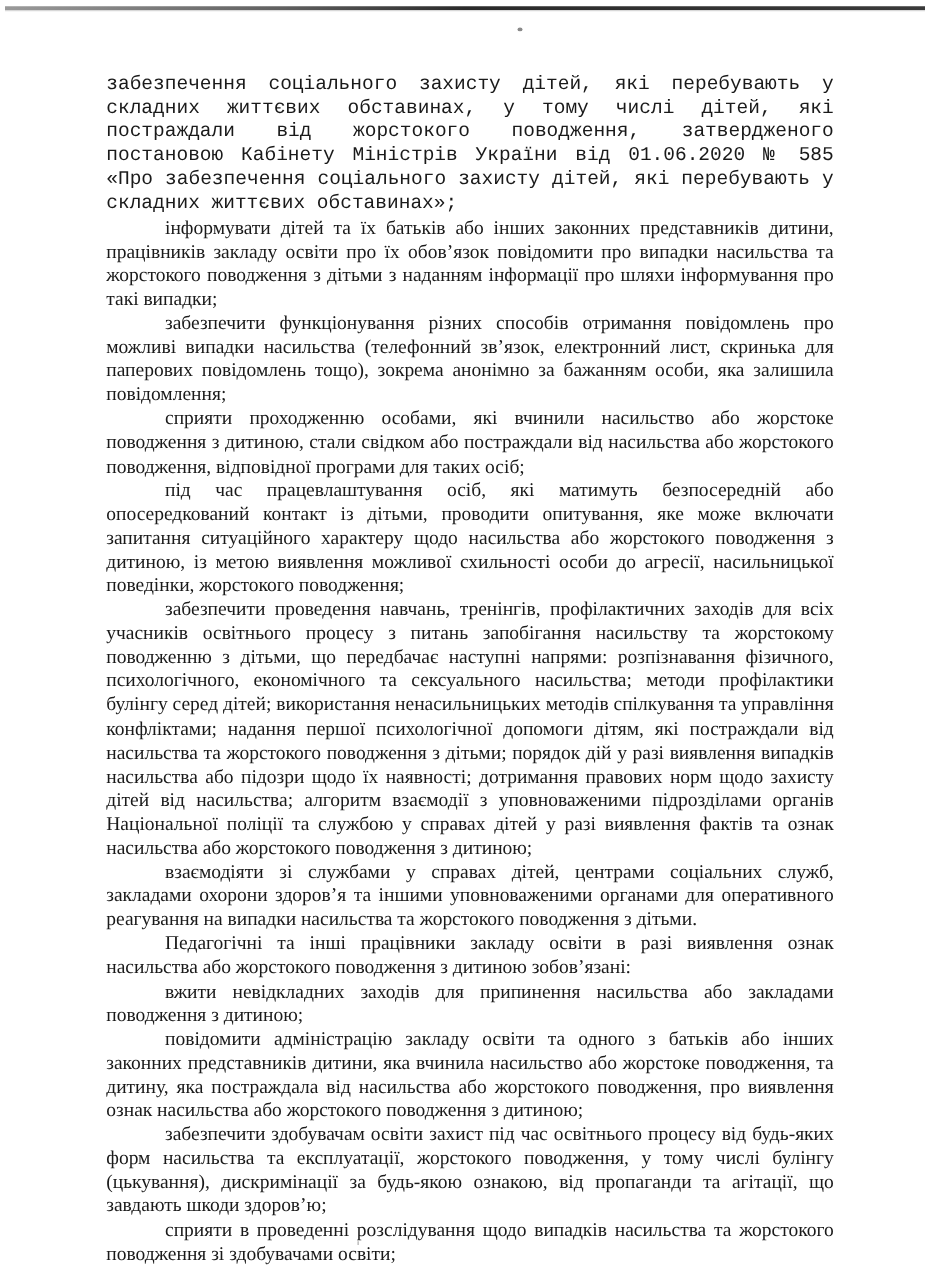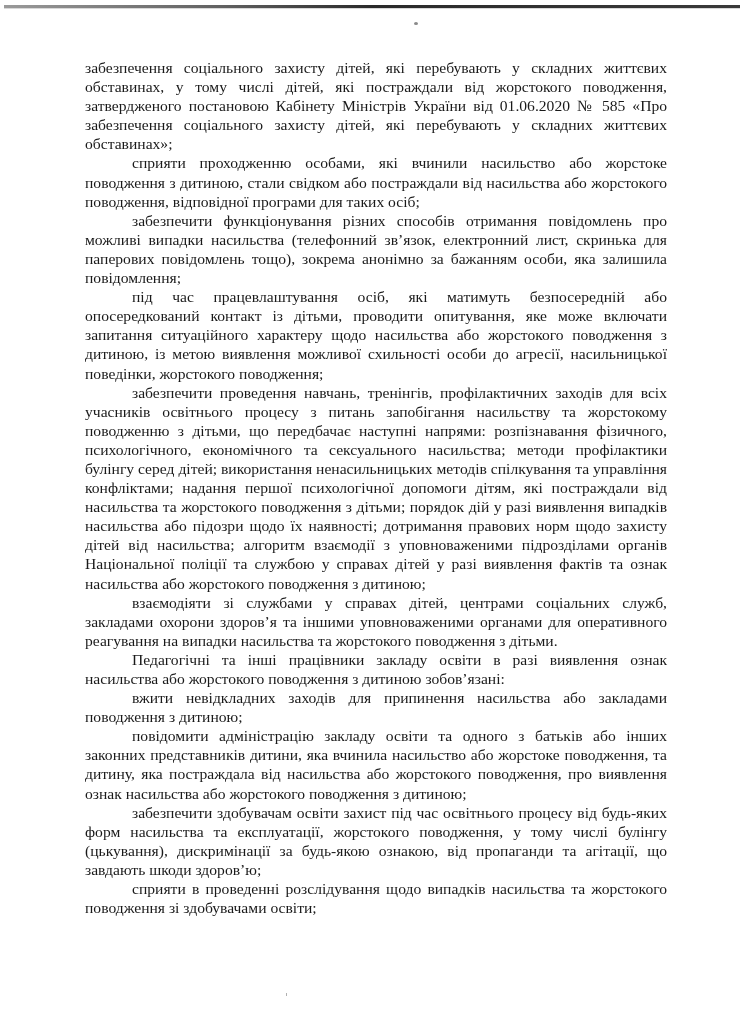--- a/index.html
+++ b/index.html
@@ -20,34 +20,35 @@
     .speck2 {
       position: absolute; left: 286px; top: 993px; width: 1px; height: 3px;
       background: #b0b0b0;
     }
     .page {
       position: absolute; left: 85px; top: 58px; width: 582px;
       font-size: 15.6px; line-height: 19.1px; text-align: justify;
       hyphens: none;
     }
     .page p { margin: 0; text-indent: 47px; }
-    .page p.cont { text-indent: 0; }
+    .page p.cont { text-indent: 0; font-family: Liberation Mono, monospace; }
     .page p.bold { font-weight: normal; }
   </style>
 </head>
 <body>
 
 <div class="scan-edge"></div>
 <div class="speck"></div>
 <div class="speck2"></div>
 
 <div class="page">
   <p class="cont">забезпечення соціального захисту дітей, які перебувають у складних життєвих обставинах, у тому числі дітей, які постраждали від жорстокого поводження, затвердженого постановою Кабінету Міністрів України від 01.06.2020 № 585 «Про забезпечення соціального захисту дітей, які перебувають у складних життєвих обставинах»;</p>
+  <p>інформувати дітей та їх батьків або інших законних представників дитини, працівників закладу освіти про їх обов’язок повідомити про випадки насильства та жорстокого поводження з дітьми з наданням інформації про шляхи інформування про такі випадки;</p>
+  <p>забезпечити функціонування різних способів отримання повідомлень про можливі випадки насильства (телефонний зв’язок, електронний лист, скринька для паперових повідомлень тощо), зокрема анонімно за бажанням особи, яка залишила повідомлення;</p>
   <p>сприяти проходженню особами, які вчинили насильство або жорстоке поводження з дитиною, стали свідком або постраждали від насильства або жорстокого поводження, відповідної програми для таких осіб;</p>
-  <p>забезпечити функціонування різних способів отримання повідомлень про можливі випадки насильства (телефонний зв’язок, електронний лист, скринька для паперових повідомлень тощо), зокрема анонімно за бажанням особи, яка залишила повідомлення;</p>
   <p>під час працевлаштування осіб, які матимуть безпосередній або опосередкований контакт із дітьми, проводити опитування, яке може включати запитання ситуаційного характеру щодо насильства або жорстокого поводження з дитиною, із метою виявлення можливої схильності особи до агресії, насильницької поведінки, жорстокого поводження;</p>
   <p>забезпечити проведення навчань, тренінгів, профілактичних заходів для всіх учасників освітнього процесу з питань запобігання насильству та жорстокому поводженню з дітьми, що передбачає наступні напрями: розпізнавання фізичного, психологічного, економічного та сексуального насильства; методи профілактики булінгу серед дітей; використання ненасильницьких методів спілкування та управління конфліктами; надання першої психологічної допомоги дітям, які постраждали від насильства та жорстокого поводження з дітьми; порядок дій у разі виявлення випадків насильства або підозри щодо їх наявності; дотримання правових норм щодо захисту дітей від насильства; алгоритм взаємодії з уповноваженими підрозділами органів Національної поліції та службою у справах дітей у разі виявлення фактів та ознак насильства або жорстокого поводження з дитиною;</p>
   <p>взаємодіяти зі службами у справах дітей, центрами соціальних служб, закладами охорони здоров’я та іншими уповноваженими органами для оперативного реагування на випадки насильства та жорстокого поводження з дітьми.</p>
   <p class="bold">Педагогічні та інші працівники закладу освіти в разі виявлення ознак насильства або жорстокого поводження з дитиною зобов’язані:</p>
   <p>вжити невідкладних заходів для припинення насильства або закладами поводження з дитиною;</p>
   <p>повідомити адміністрацію закладу освіти та одного з батьків або інших законних представників дитини, яка вчинила насильство або жорстоке поводження, та дитину, яка постраждала від насильства або жорстокого поводження, про виявлення ознак насильства або жорстокого поводження з дитиною;</p>
   <p>забезпечити здобувачам освіти захист під час освітнього процесу від будь-яких форм насильства та експлуатації, жорстокого поводження, у тому числі булінгу (цькування), дискримінації за будь-якою ознакою, від пропаганди та агітації, що завдають шкоди здоров’ю;</p>
   <p>сприяти в проведенні розслідування щодо випадків насильства та жорстокого поводження зі здобувачами освіти;</p>
 
 </div>

